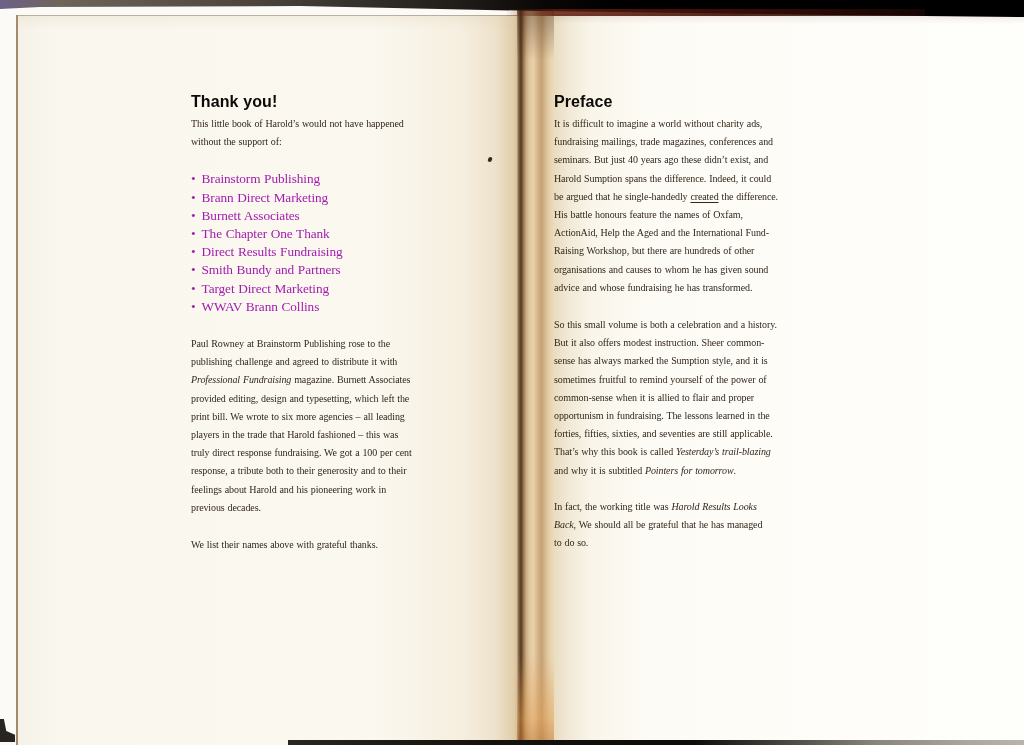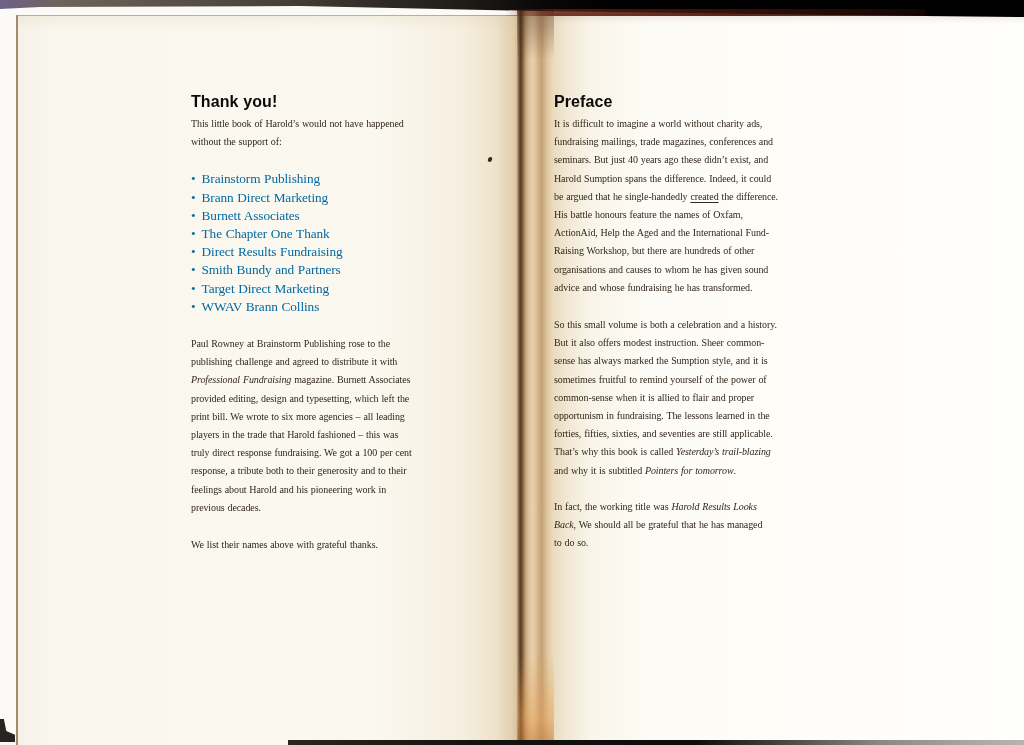--- a/index.html
+++ b/index.html
@@ -74,21 +74,21 @@
     font-size:16px;font-weight:700;line-height:19px;color:#0c0a08;letter-spacing:.1px;
   }
   .body{
     margin:0;font-size:10px;line-height:18.2px;color:#32271c;
     letter-spacing:-0.1px;word-spacing:.5px;white-space:nowrap;
   }
   .i{font-style:italic;}
   .u{text-decoration:underline;text-decoration-thickness:1px;text-underline-offset:2px;}
   ul.bullets{list-style:none;margin:19px 0 0 0;padding:0;}
   ul.bullets li{
-    font-size:13.3px;line-height:18.2px;color:#0369a1;letter-spacing:-0.1px;
+    font-size:13.3px;line-height:18.2px;color:#a21caf;letter-spacing:-0.1px;
     word-spacing:.5px;white-space:nowrap;
   }
   ul.bullets li::before{content:"•";margin-right:6px;}
   .para{margin-top:19px;}
   .closing{margin-top:19px;}
   .para-gap{margin-top:19px;}
   .para-gap2{margin-top:18px;}
 </style>
 </head>
 <body>

